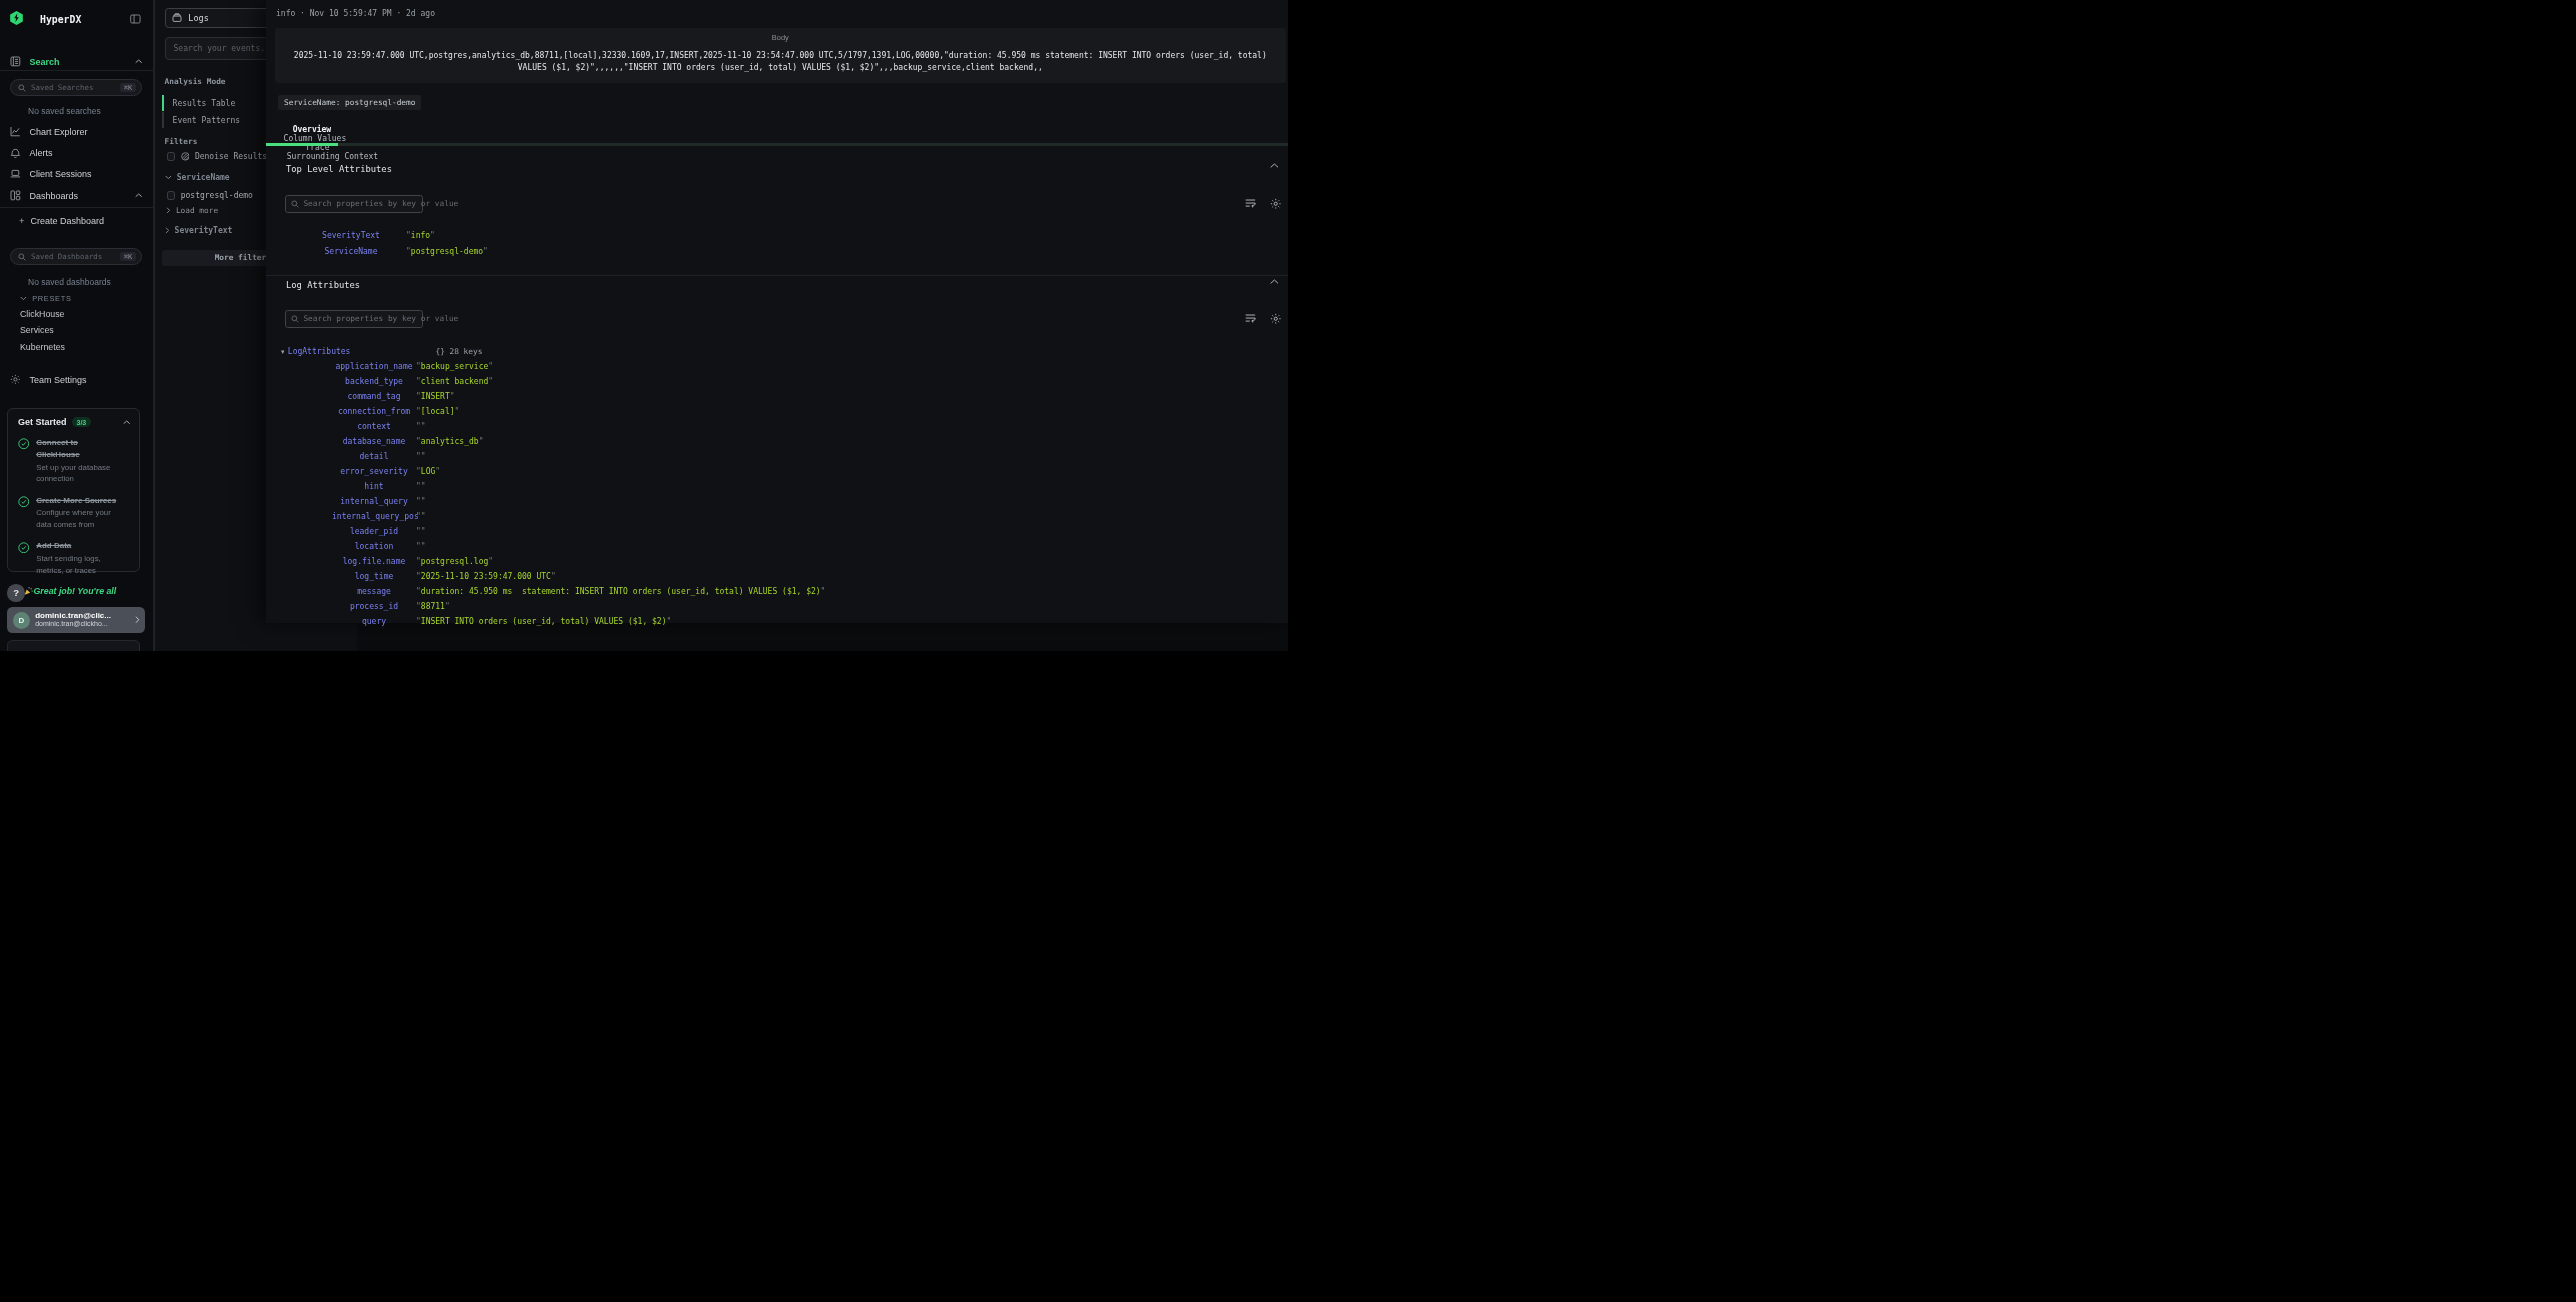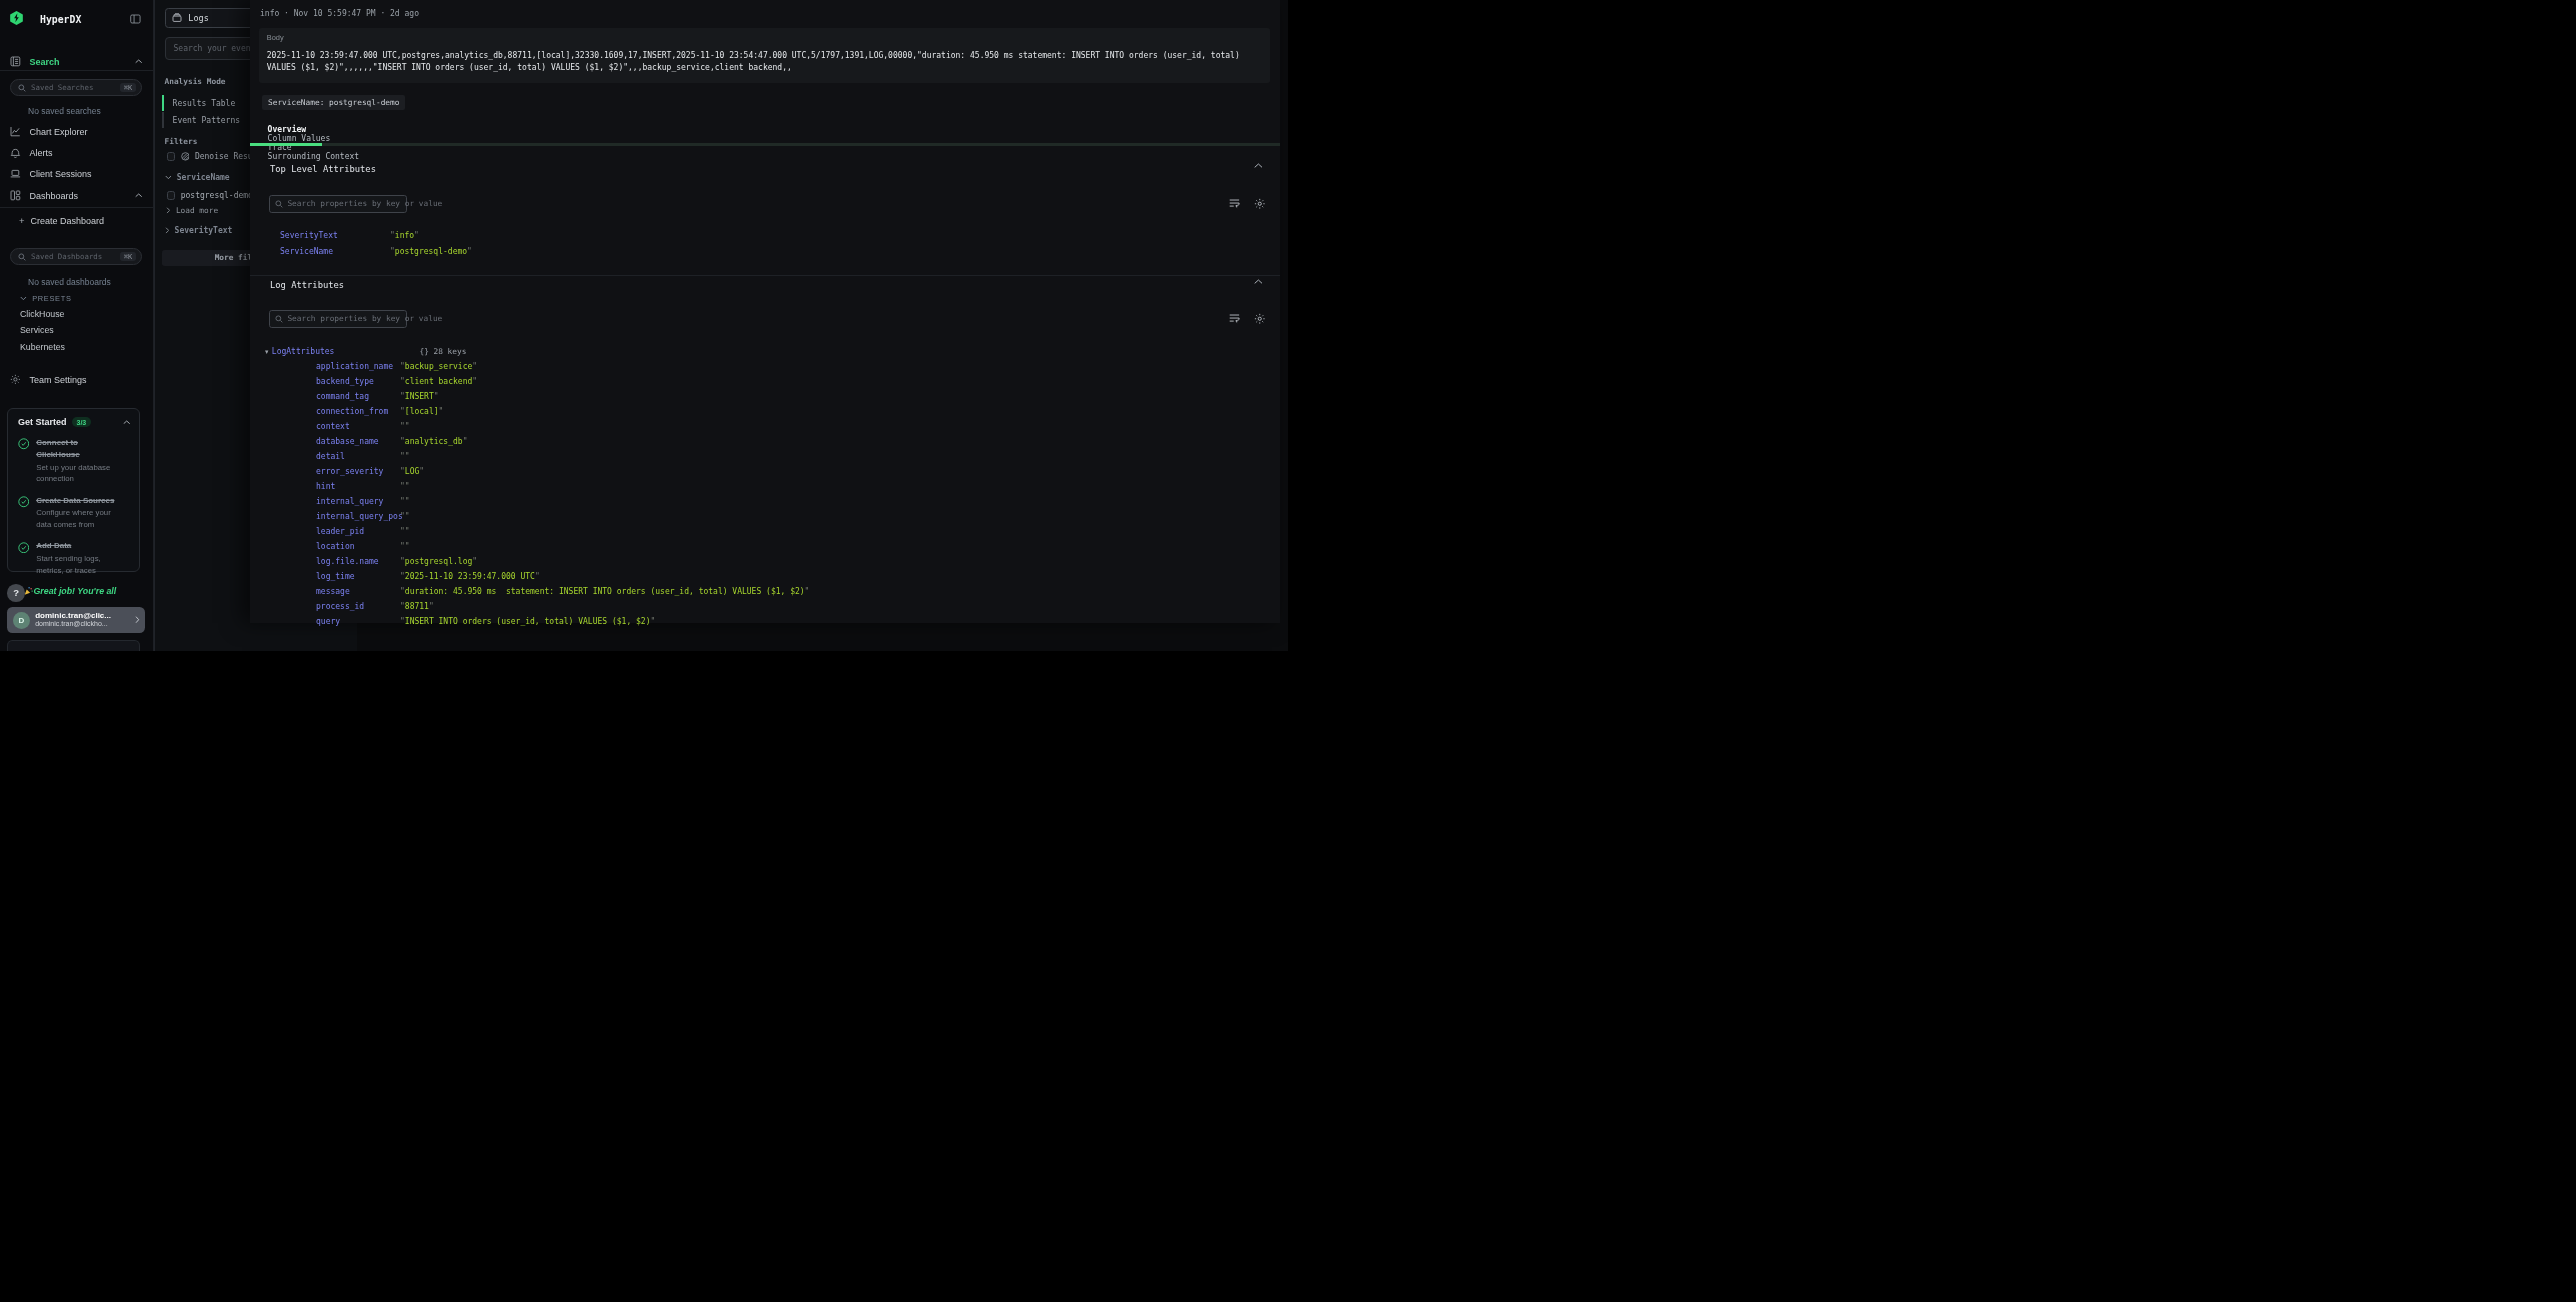--- a/index.html
+++ b/index.html
@@ -61,21 +61,21 @@
   .fcheckbox { width:8.8px; height:8.8px; border:0.7px solid #3b4048; border-radius:2.4px; background:#15171a; flex:0 0 8.8px; cursor:pointer; }
   .facet-row { position:absolute; left:11.5px; display:flex; align-items:center; gap:5.4px; }
   .facet-name { font-family:"DejaVu Sans Mono",monospace; font-weight:bold; font-size:8px; color:#7e8590; cursor:pointer; }
   .facet-val { font-family:"DejaVu Sans Mono",monospace; font-size:8px; color:#a7adb4; cursor:pointer; white-space:nowrap; }
   .loadmore { font-family:"DejaVu Sans Mono",monospace; font-size:7.8px; color:#8a9098; cursor:pointer; }
   .chev { color:#8a9098; }
   #more-filters { position:absolute; left:6.8px; top:250px; width:162px; height:15.6px; background:#191b20; border-radius:2.7px; display:flex; align-items:center; justify-content:center; cursor:pointer; }
   #more-filters span { font-family:"DejaVu Sans Mono",monospace; font-weight:bold; font-size:7.8px; color:#9aa0a8; white-space:nowrap; }
 
   
-  #overlay { position:absolute; left:250px; top:0; width:1030px; height:623px; background:#101114; box-shadow:-8px 0 20px rgba(0,0,0,.55); }
+  #overlay { position:absolute; left:266px; top:0; width:1030px; height:623px; background:#101114; box-shadow:-8px 0 20px rgba(0,0,0,.55);text-align:center; }
   #dheader { position:absolute; left:10px; top:8.8px; font-family:"DejaVu Sans Mono",monospace; font-size:8px; color:#9aa1a8; }
   #body-box { position:absolute; left:8.8px; top:28px; width:1011px; height:55px; background:#17191c; border-radius:2.7px; padding:5.4px 8px; }
   #body-box .blabel { font-size:7.4px; color:#8a9097; }
   #body-box .bline { font-family:"DejaVu Sans Mono",monospace; font-size:8px; color:#e6e9ec; line-height:12.5px; white-space:pre; }
   #body-box .blines { margin-top:7.4px; }
   #service-chip { position:absolute; left:12px; top:95px; height:15px; background:#1c1e22; border-radius:2px; display:flex; align-items:center; padding:0 6px; }
   #service-chip span { font-family:"DejaVu Sans Mono",monospace; font-size:7.8px; color:#c7ccd2; }
   #tabs { position:absolute; left:17.6px; top:125px; display:flex;flex-direction:column; }
   .tab { font-family:"DejaVu Sans Mono",monospace; font-size:8px; color:#b5bbc2; cursor:pointer; }
   .tab.active { color:#f4f6f8; font-weight:bold; }
@@ -274,21 +274,21 @@
         </div>
       </div>
       <div class="gs-item">
         <span class="gs-check">
             <svg width="11.5" height="11.5" viewBox="0 0 17 17" fill="none" stroke="#3fd784" stroke-width="1.3">
               <circle cx="8.5" cy="8.5" r="7.3"></circle>
               <polyline points="5.5,8.7 7.7,10.8 11.5,6.3"></polyline>
             </svg>
           </span>
         <div>
-          <div class="gs-item-title">Create Data Sources</div>
+          <div class="gs-item-title">Create More Sources</div>
           <div class="gs-item-desc">Configure where your
 data comes from</div>
         </div>
       </div>
       <div class="gs-item">
         <span class="gs-check">
             <svg width="11.5" height="11.5" viewBox="0 0 17 17" fill="none" stroke="#3fd784" stroke-width="1.3">
               <circle cx="8.5" cy="8.5" r="7.3"></circle>
               <polyline points="5.5,8.7 7.7,10.8 11.5,6.3"></polyline>
             </svg>

